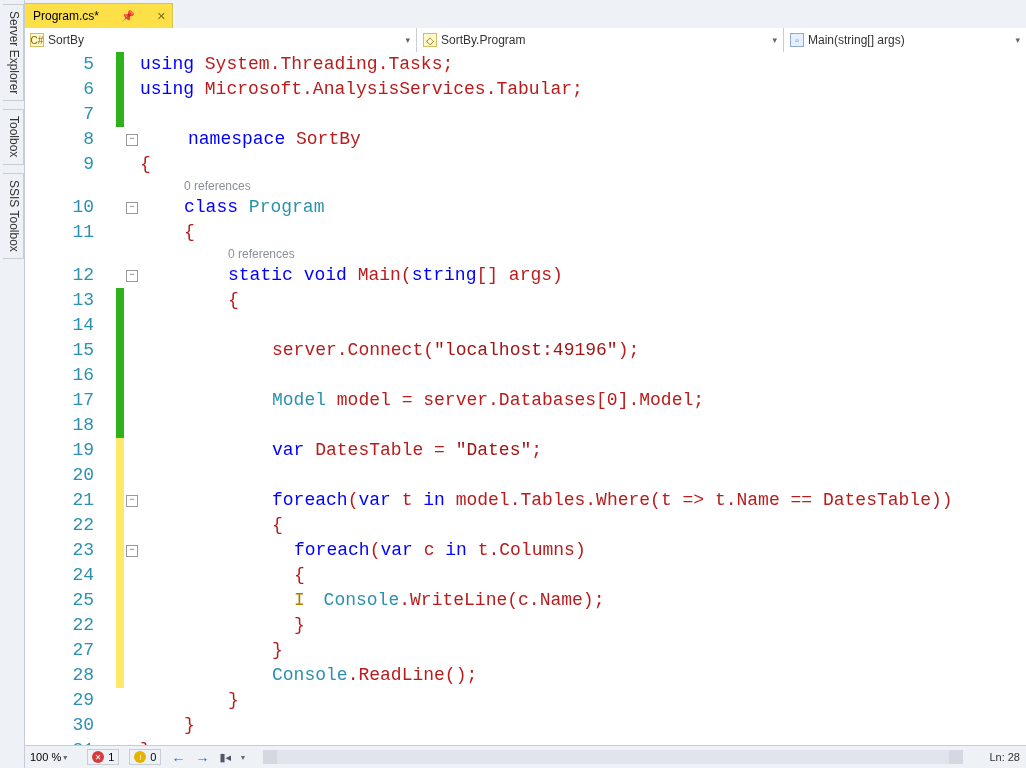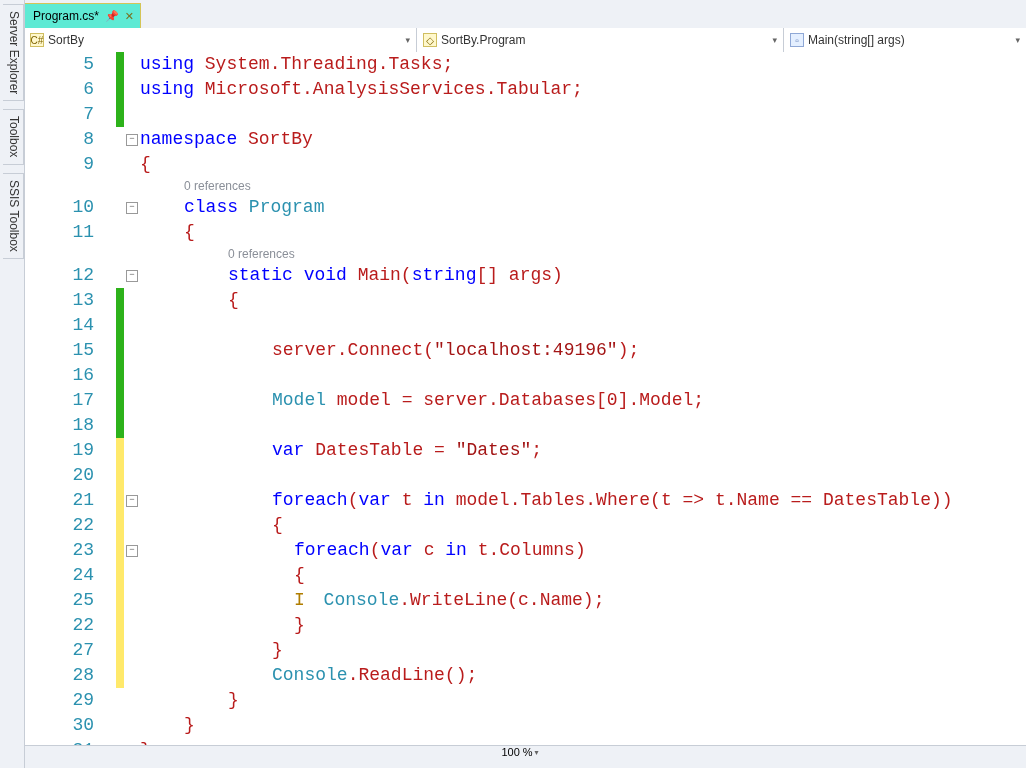--- a/index.html
+++ b/index.html
@@ -49,22 +49,22 @@
     display: flex;
     align-items: flex-end;
     background: #eef1f6;
     border-bottom: 1px solid #c7cdd6;
   }
   .doc-tab {
     height: 24px;
     display: flex;
     align-items: center;
     padding: 0 6px 0 8px;
-    gap: 6px;
-    background: #5eead4;
+    gap: 22px;
+    background: #fde047;
     border: 1px solid #d4c456;
     border-bottom: none;
     font-size: 12px;
   }
   .doc-tab .pin, .doc-tab .close {
     font-size: 11px;
     color: #7a6f1d;
   }
   .doc-tab .close { cursor: pointer; }
   
@@ -194,21 +194,20 @@
     right: 0;
     bottom: 0;
     height: 22px;
     background: #eef1f6;
     border-top: 1px solid #c7cdd6;
     display: flex;
     align-items: center;
     font-size: 11px;
     gap: 10px;
     padding: 0 6px;
-    flex-direction: column;
   }
   .footer .pct { display:flex; align-items:center; gap:2px; padding-right:10px;}
   .footer .chev-d { font-size:8px; color:#666;}
   .err-chip {
     display:inline-flex;
     align-items:center;
     gap:4px;
     padding:1px 4px;
     border:1px solid #c7cdd6;
   }
@@ -267,21 +266,21 @@
     <span class="nav-icon member">▫</span>
     <span>Main(string[] args)</span>
     <span class="chev">▾</span>
   </div>
 </div>
 
 <div class="editor" id="editor">
     <div class="line"><span class="gutter-num">5</span><span class="track g"></span><span class="outline-slot"></span><span class="code" style="padding-left: 0px;"><span class="kw">using</span><span class="txt"> System.Threading.Tasks;</span></span></div>
     <div class="line"><span class="gutter-num">6</span><span class="track g"></span><span class="outline-slot"></span><span class="code" style="padding-left: 0px;"><span class="kw">using</span><span class="txt"> Microsoft.AnalysisServices.Tabular;</span></span></div>
     <div class="line"><span class="gutter-num">7</span><span class="track g"></span><span class="outline-slot"></span><span class="code" style="padding-left: 0px;"></span></div>
-    <div class="line"><span class="gutter-num">8</span><span class="track "></span><span class="outline-slot"><span class="fold-box">−</span></span><span class="code" style="padding-left: 0px;"><span class="kw">namespace</span><span class="txt"> SortBy</span></span></div>
+    <div class="line"><span class="gutter-num">8</span><span class="track "></span><span class="outline-slot"><span class="fold-box">−</span></span><span class="code" style="padding-left: 0px; margin-left: 48px;"><span class="kw">namespace</span><span class="txt"> SortBy</span></span></div>
     <div class="line"><span class="gutter-num">9</span><span class="track "></span><span class="outline-slot"></span><span class="code" style="padding-left: 0px;"><span class="txt">{</span></span></div>
     <div class="codelens">
       <span class="gutter-num">.</span>
       <span class="track"></span>
       <span class="outline-slot"></span>
       <span style="padding-left:44px">0 references</span>
     </div>
     <div class="line"><span class="gutter-num">10</span><span class="track "></span><span class="outline-slot"><span class="fold-box">−</span></span><span class="code" style="padding-left: 44px;"><span class="kw">class</span><span class="txt"> </span><span class="cls">Program</span></span></div>
     <div class="line"><span class="gutter-num">11</span><span class="track "></span><span class="outline-slot"></span><span class="code" style="padding-left: 44px;"><span class="txt">{</span></span></div>
     <div class="codelens">

